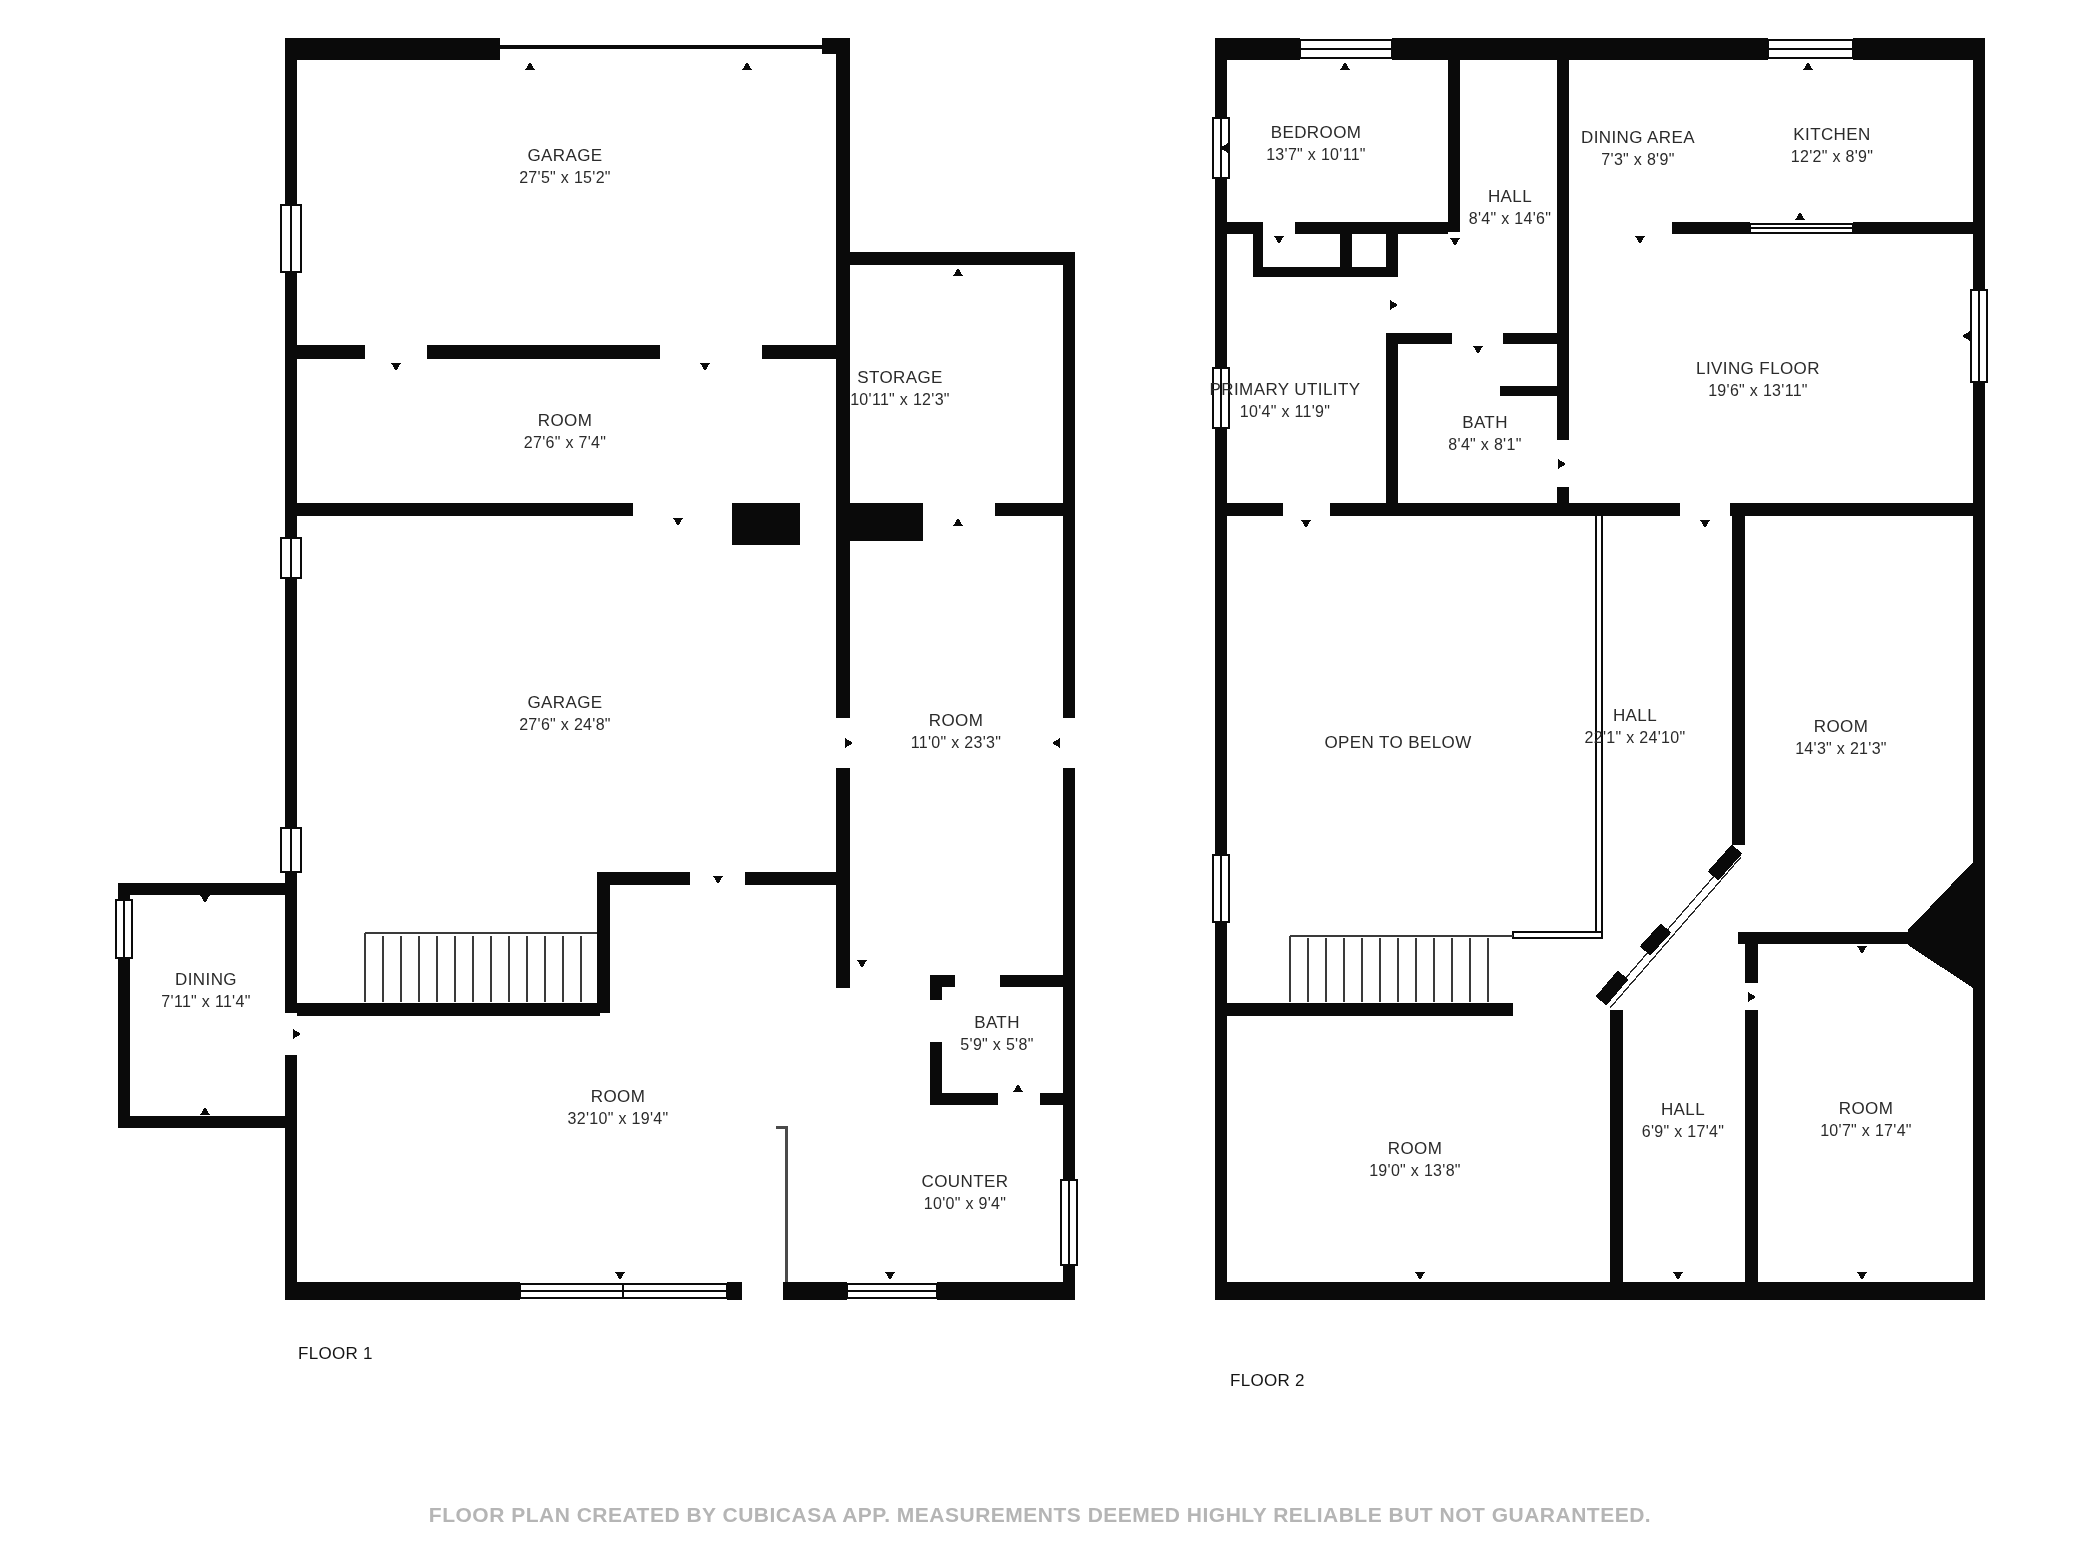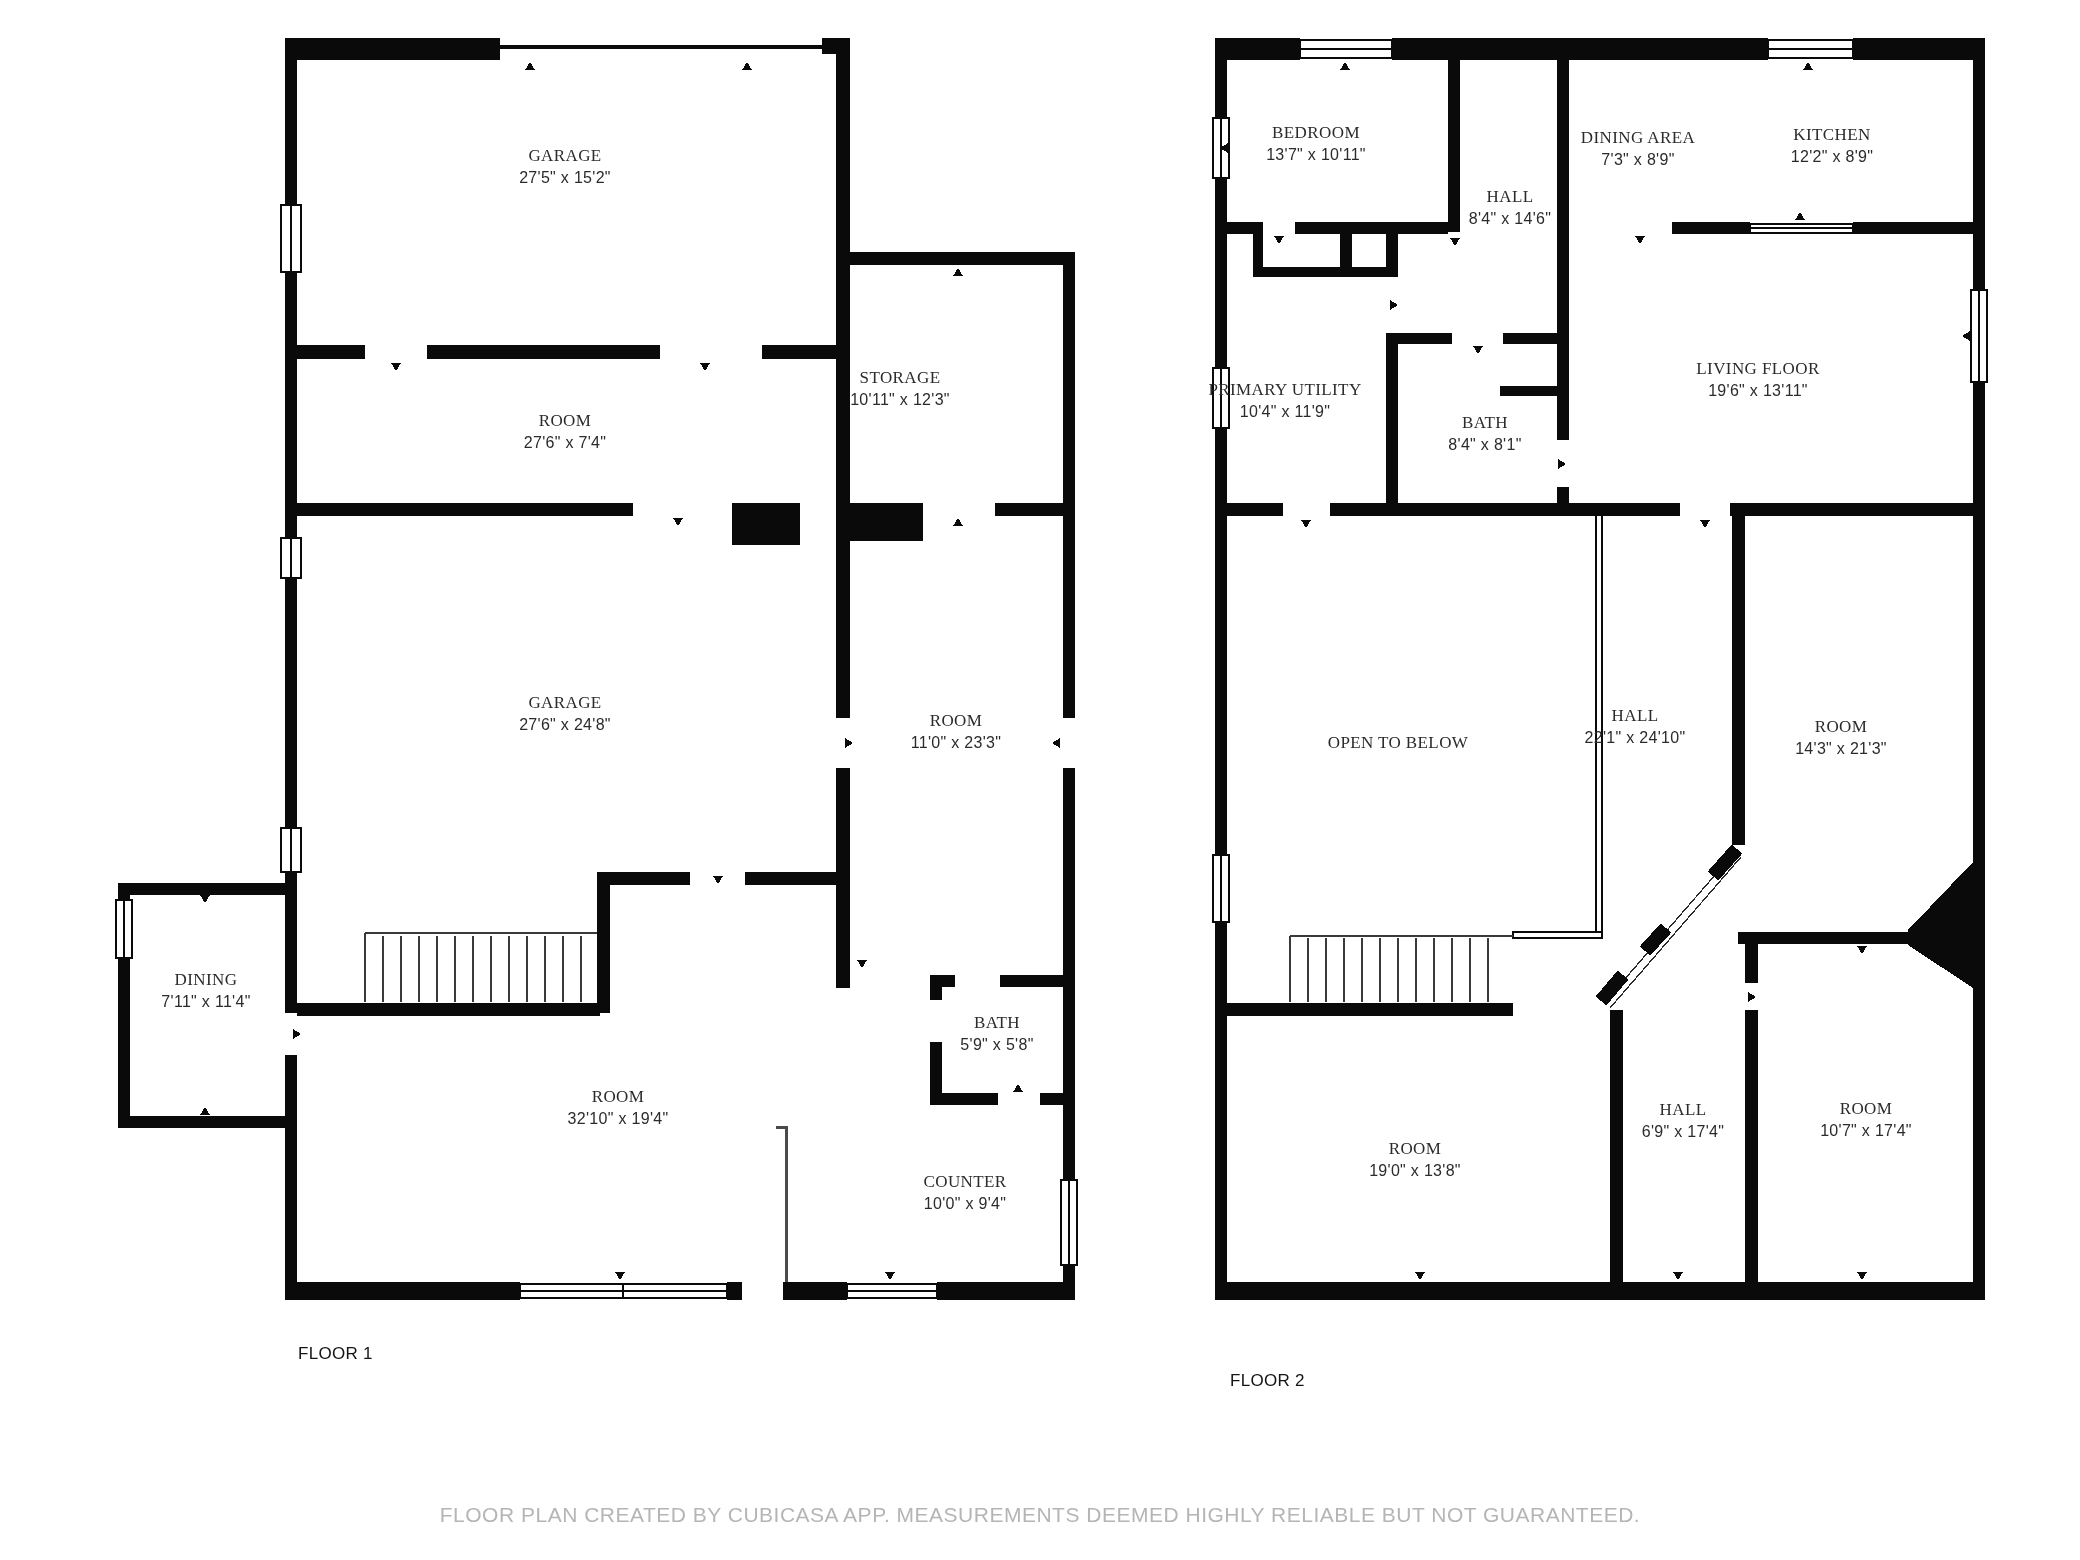--- a/index.html
+++ b/index.html
@@ -14,26 +14,26 @@
   .rail rect{fill:#ffffff;stroke:#0a0a0a;stroke-width:1.2;}
   .stairs line{stroke:#3a3a3a;stroke-width:1.4;}
   .thinwall rect{fill:#4a4a4a;}
   .diag-thin{stroke:#2a2a2a;stroke-width:1.3;fill:none;}
   .diag-thick{stroke:#0a0a0a;stroke-width:14;fill:none;}
   .markers polygon{fill:#0a0a0a;}
   .room-label{
     position:absolute;transform:translate(-50%,-50%);
     text-align:center;white-space:nowrap;color:#2b2b2b;
   }
-  .room-name{display:block;font-size:17px;line-height:23px;letter-spacing:.4px;font-family:Liberation Serif, serif;}
+  .room-name{display:block;font-size:17px;line-height:23px;letter-spacing:.4px;}
   .room-dims{display:block;font-size:16px;line-height:22px;letter-spacing:.3px;}
   .floor-label{position:absolute;font-size:17px;line-height:18px;color:#141414;letter-spacing:.3px;margin-left:18px;}
   .disclaimer{
     position:absolute;left:0;right:0;top:1503px;text-align:center;
-    font-size:21px;color:#b5b5b5;letter-spacing:.5px;
+    font-size:21px;color:#b5b5b5;letter-spacing:.5px;font-weight:bold;
   }
 </style>
 </head>
 <body>
 
 <svg class="plan-svg" width="2080" height="1560" viewBox="0 0 2080 1560" shape-rendering="crispEdges">
 
   <g class="walls">
 
     <rect x="285" y="38" width="215" height="22"></rect>

